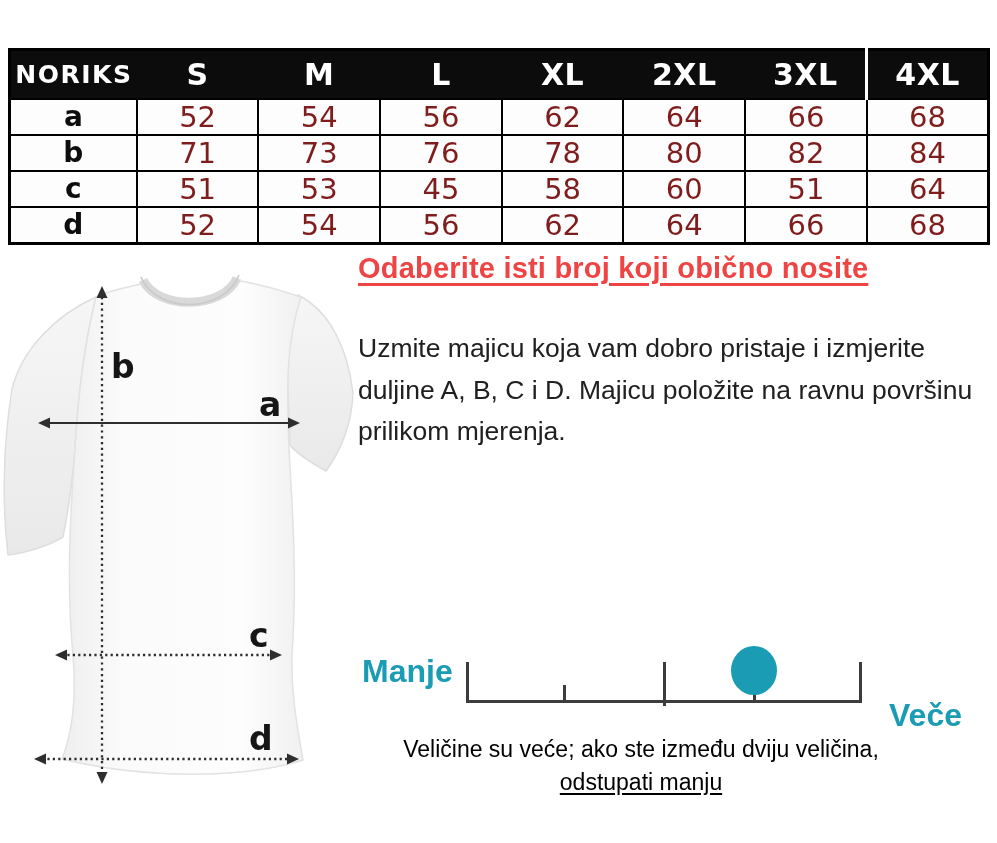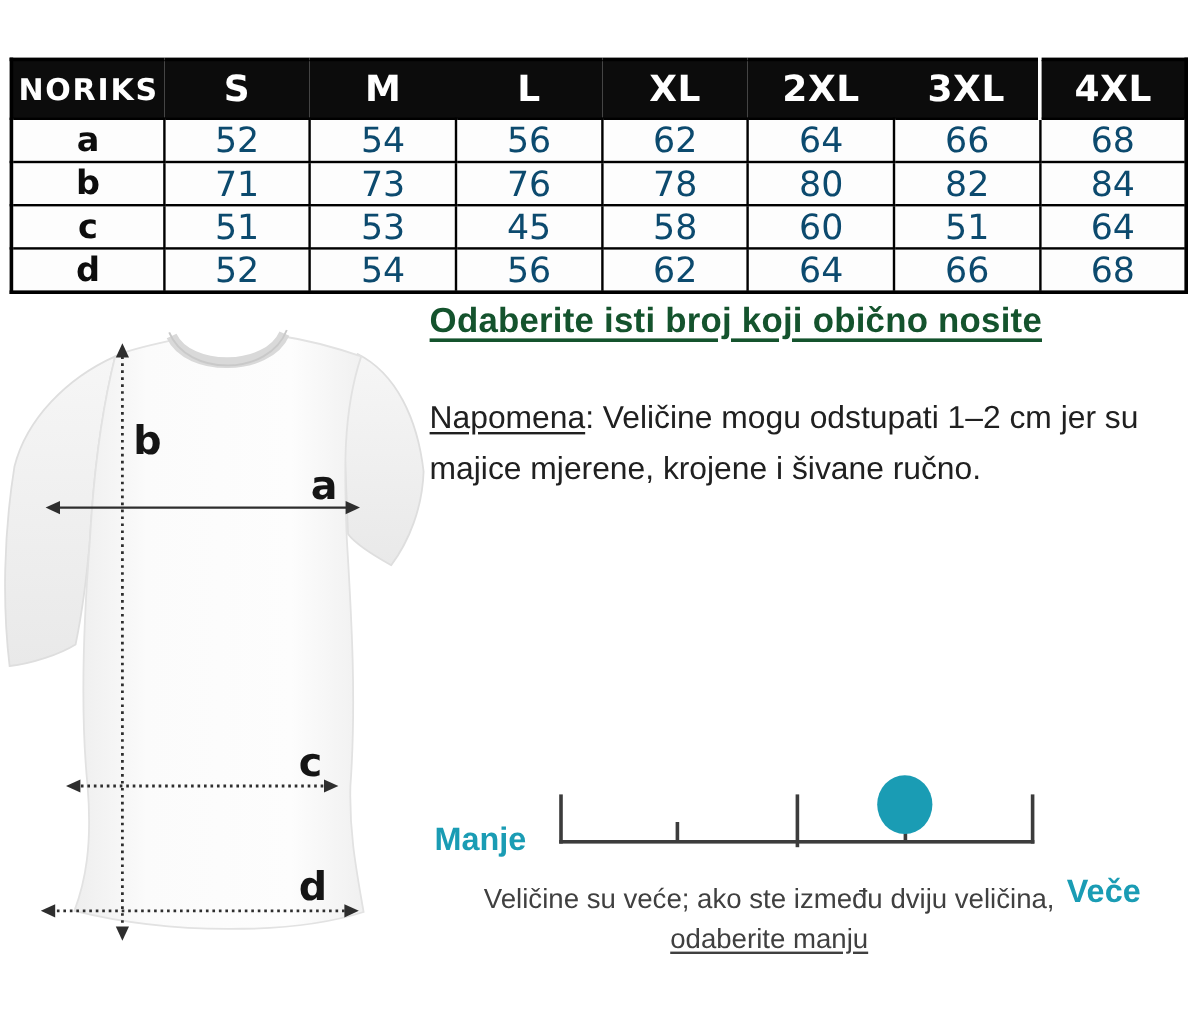--- a/index.html
+++ b/index.html
@@ -18,70 +18,70 @@
   table.size-table col.c-brand{width:13%;}
   table.size-table thead th{
     background:#0c0c0c;color:#fff;height:47px;font-size:30px;font-weight:700;
     letter-spacing:.5px;border:none;padding:0;vertical-align:middle;
   }
   table.size-table thead th.brand{font-size:25px;letter-spacing:1.5px;}
   table.size-table thead th.lastcol{border-left:3px solid #fff;text-align:center;}
   table.size-table tbody th,
   table.size-table tbody td{
     border:2.5px solid #000;height:34px;padding:0;text-align:center;
-    vertical-align:middle;font-size:29px;line-height:1;color:#0c4a6e;font-weight:400;
+    vertical-align:middle;font-size:29px;line-height:1;color:#7f1d1d;font-weight:400;
     background:#fdfdfd;
   }
   table.size-table tbody th.rowlabel{font-weight:700;font-size:28px;color:#0d0d0d;}
 
   
   .shirt-wrap{position:absolute;left:0;top:253px;width:360px;height:590px;}
   .measure-letter{
     position:absolute;font-family:"DejaVu Sans", sans-serif;font-weight:700;
     font-size:33px;color:#151515;line-height:1;
   }
   .letter-a{left:259px;top:388px;}
   .letter-b{left:111px;top:350px;}
   .letter-c{left:249px;top:619px;}
   .letter-d{left:249px;top:722px;}
 
   
   .guide-title{
     position:absolute;left:358px;top:252px;width:632px;
-    font-size:29px;font-weight:700;color:#14532d;letter-spacing:.2px;
+    font-size:29px;font-weight:700;color:#ef4444;letter-spacing:.2px;
     text-decoration:underline;text-decoration-thickness:3px;text-underline-offset:5px;
   }
   .guide-body{
     position:absolute;left:358px;top:328px;width:618px;
     font-size:26.5px;line-height:41.5px;color:#202020;font-weight:400;
   }
   .guide-body p{margin:0;}
   .u{text-decoration:underline;text-underline-offset:3px;}
 
   
   .fit-label{
-    position:absolute;top:686px;font-size:27px;font-weight:700;line-height:1;
+    position:absolute;top:655px;font-size:32px;font-weight:700;line-height:1;
   }
   .fit-label.manje{left:362px;}
   .fit-label.vece{left:889px;}
   .fit-track{
     position:absolute;left:466px;top:662px;width:390px;height:38px;
     border-left:3px solid #3c3c3c;border-right:3px solid #3c3c3c;border-bottom:3px solid #3c3c3c;
   }
   .fit-tick{position:absolute;background:#3c3c3c;width:3px;}
   .tick-quarter{left:24%;bottom:0;height:15px;}
   .tick-mid{left:calc(50% - 1px);top:0;height:44px;}
   .tick-marker{left:calc(73% - 1px);bottom:0;height:24px;}
   .fit-dot{
     position:absolute;top:-16px;width:46px;height:49px;border-radius:50%;
     background:#1a9cb4;
   }
   .fit-caption{
     position:absolute;left:352px;top:733px;width:578px;text-align:center;
-    font-size:23px;line-height:33px;color:#404040;
+    font-size:23px;line-height:33px;color:#000000;
   }
 </style>
 </head>
 <body>
 
 <div class="sheet">
 
   <table class="size-table">
     <colgroup>
       <col class="c-brand">
@@ -200,31 +200,31 @@
     </svg>
   </div>
   <span class="measure-letter letter-b">b</span>
   <span class="measure-letter letter-a">a</span>
   <span class="measure-letter letter-c">c</span>
   <span class="measure-letter letter-d">d</span>
 
   <div class="guide-title">Odaberite isti broj koji obično nosite</div>
 
   <div class="guide-body">
-    <p><span class="u">Napomena</span><span>: Veličine mogu odstupati 1–2 cm jer su majice mjerene, krojene i šivane ručno.</span></p>
+    <p>Uzmite majicu koja vam dobro pristaje i izmjerite duljine A, B, C i D. Majicu položite na ravnu površinu prilikom mjerenja.</p>
   </div>
 
   <span class="fit-label manje accent-text" style="color: rgb(26, 156, 180);">Manje</span>
   <span class="fit-label vece accent-text" style="color: rgb(26, 156, 180); margin-top: 44px;">Veče</span>
 
   <div class="fit-track">
     <div class="fit-tick tick-quarter"></div>
     <div class="fit-tick tick-mid"></div>
     <div class="fit-tick tick-marker" style="left: calc(73% - 1px);"></div>
     <div class="fit-dot" style="background: rgb(26, 156, 180); left: calc(73% - 23px);"></div>
   </div>
 
   <div class="fit-caption">
     <div>Veličine su veće; ako ste između dviju veličina,</div>
-    <div class="u">odaberite manju</div>
+    <div class="u">odstupati manju</div>
   </div>
 
 </div>
 
 </body></html>

